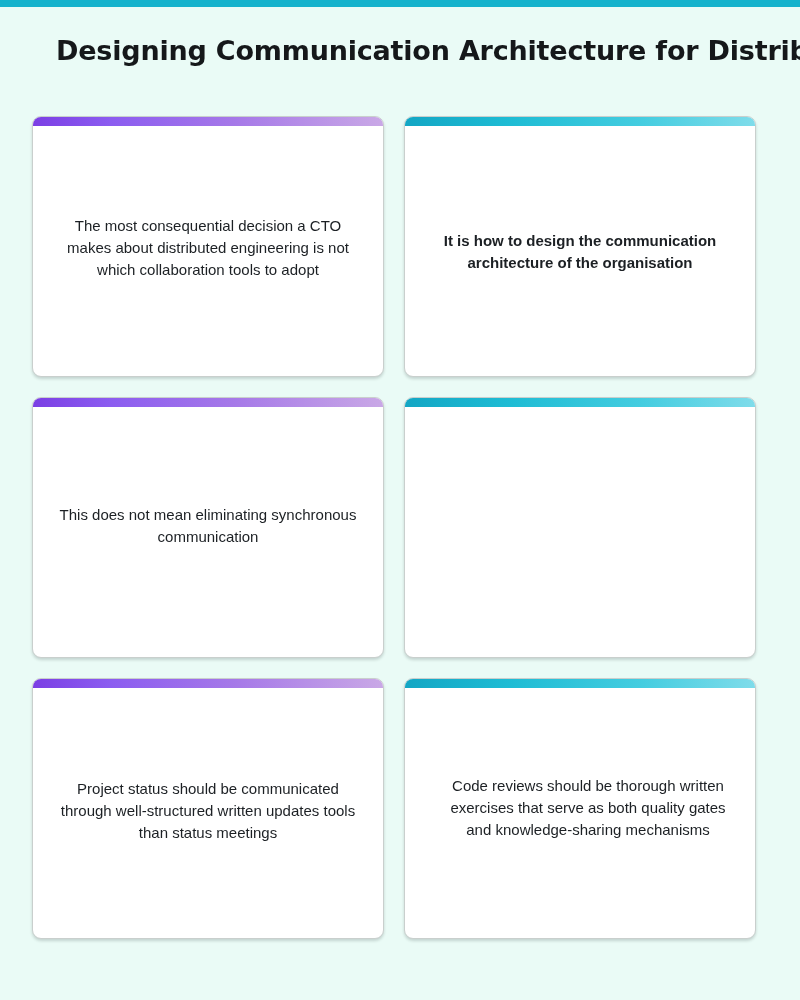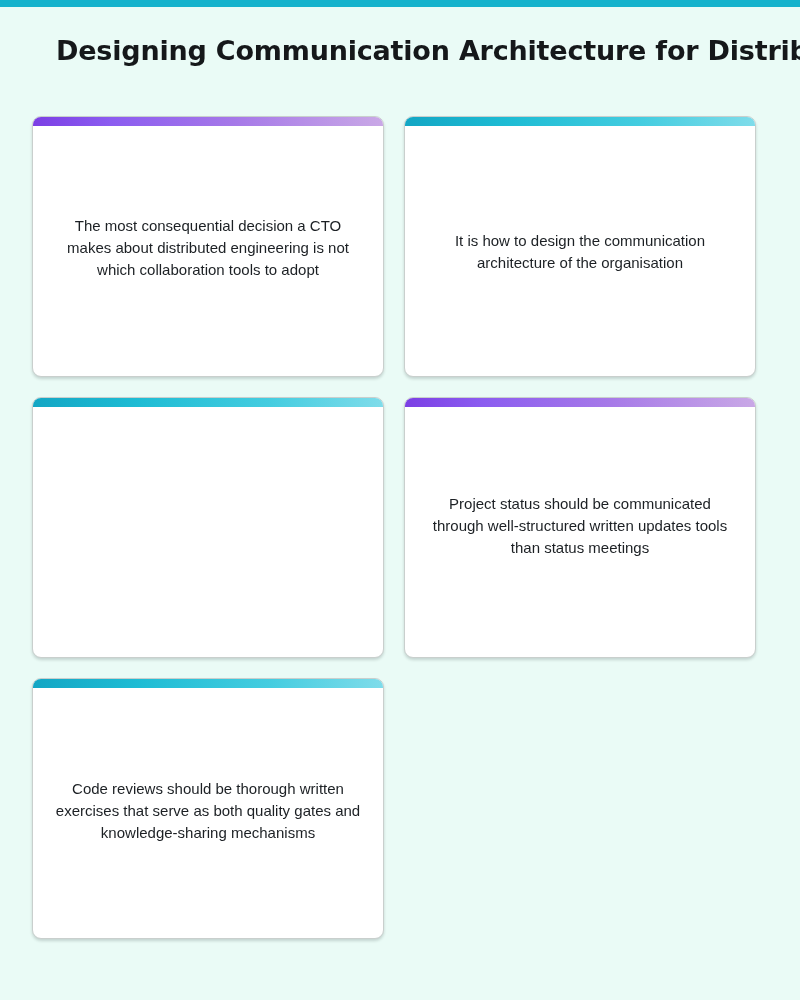--- a/index.html
+++ b/index.html
@@ -90,21 +90,21 @@
     margin-top: -5px;
     text-align: center;
     font-size: 15px;
     line-height: 22px;
     color: #1c2024;
     font-family: "Liberation Sans", sans-serif;
     max-width: 320px;
   }
 
   .card:nth-child(1) .card-text { margin-top: 2px; }
-  .card:nth-child(2) .card-text { margin-top: 10px; }
+  .card:nth-child(2) .card-text { margin-top: 10px; font-weight: bold; }
   .card:nth-child(3) .card-text { margin-top: -3px; }
   .card:nth-child(4) .card-text { margin-top: -3px; }
   .card:nth-child(5) .card-text { margin-top: 5px; }
   .card:nth-child(6) .card-text { margin-top: -2px; margin-left: 16px; }
 </style>
 </head>
 <body>
 
 <div id="top-stripe"></div>
 
@@ -115,20 +115,24 @@
   <div class="card accent-purple">
     <div class="card-accent"></div>
     <div class="card-text">The most consequential decision a CTO makes about distributed engineering is not which collaboration tools to adopt</div>
   </div>
 
   <div class="card accent-cyan">
     <div class="card-accent"></div>
     <div class="card-text">It is how to design the communication architecture of the organisation</div>
   </div>
 
+  <div class="card accent-purple">
+    <div class="card-accent"></div>
+    <div class="card-text">This does not mean eliminating synchronous communication</div>
+  </div>
 
   <div class="card accent-cyan">
     <div class="card-accent"></div>
   </div>
 
   <div class="card accent-purple">
     <div class="card-accent"></div>
     <div class="card-text">Project status should be communicated through well-structured written updates tools than status meetings</div>
   </div>
 

